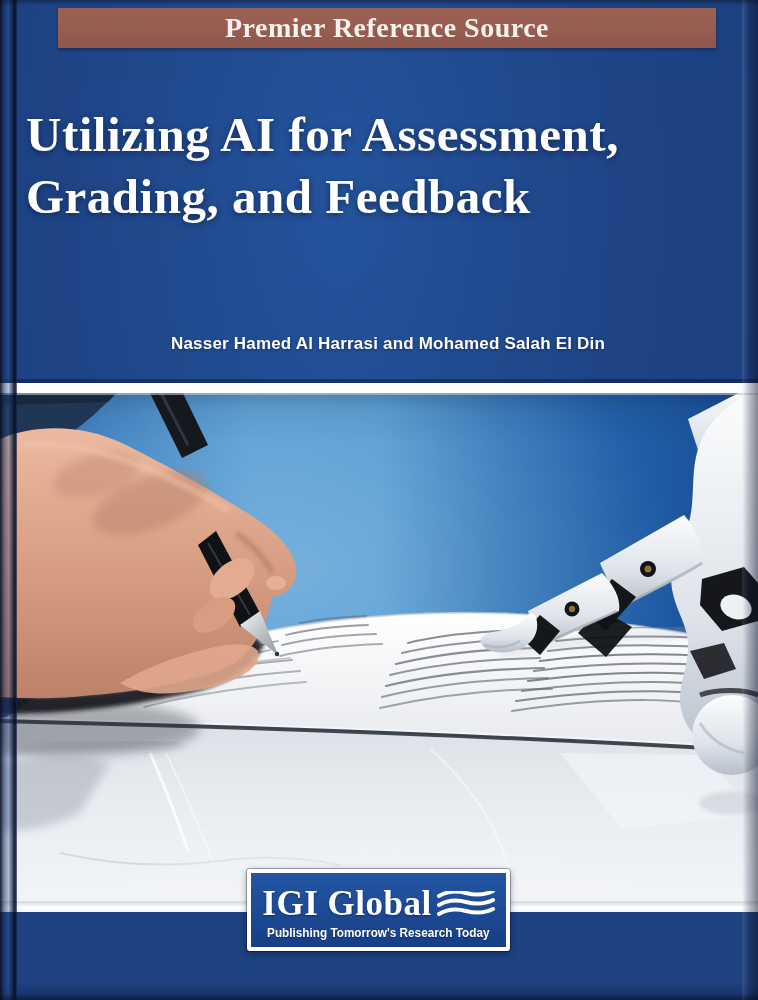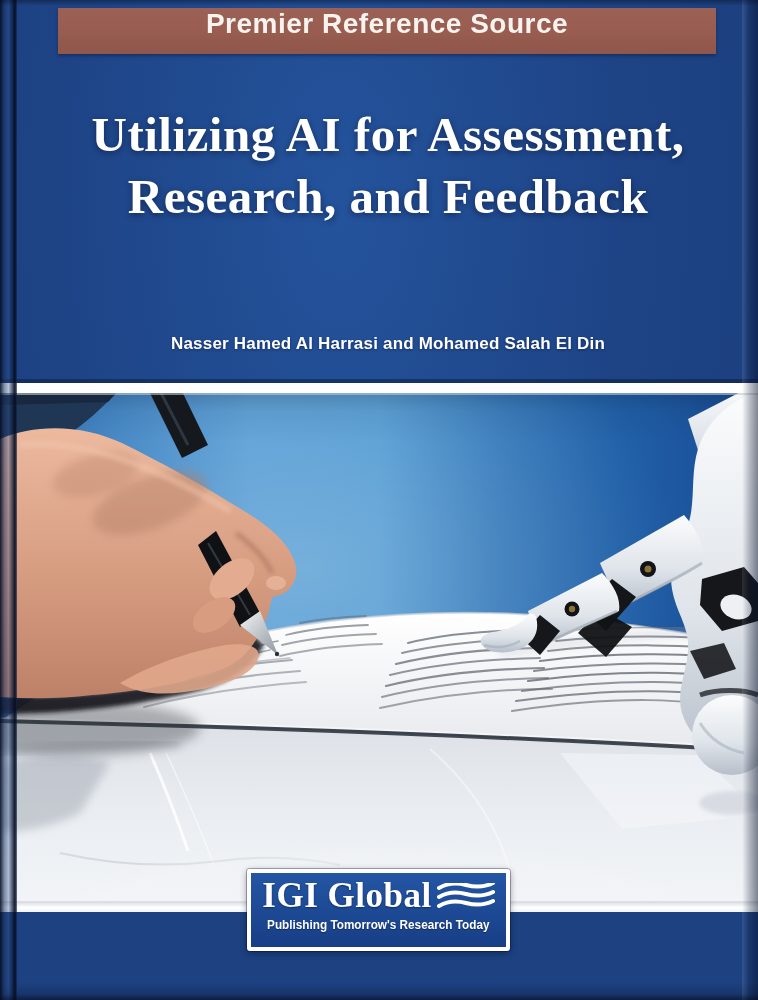--- a/index.html
+++ b/index.html
@@ -4,43 +4,43 @@
 <style>
   html,body{margin:0;padding:0;background:#222;}
   .page{position:relative;width:758px;height:1000px;overflow:hidden;
         font-family:"Liberation Sans",sans-serif;background:#1e4486;}
   
   .cover-bg{position:absolute;inset:0;
     background:radial-gradient(ellipse at 45% 20%, #24539c 0%, #1e4486 48%, #1a3c7a 100%);}
   .bottom-band{position:absolute;left:0;top:912px;width:758px;height:88px;
     background:linear-gradient(#1d4181 0%, #1d4181 80%, #152f63 100%);}
   
-  .banner{position:absolute;left:58px;top:8px;width:658px;height:46px;
+  .banner{position:absolute;left:58px;top:8px;width:658px;height:40px;
     background:linear-gradient(180deg,#9c6156 0%, #985c50 55%, #8f564b 100%);
     box-shadow:0 2px 3px rgba(10,10,30,.35);
-    display:flex;justify-content:center;}
+    display:flex;align-items:center;justify-content:center;font-family:Liberation Serif, serif;}
   .banner span{color:#f8f3ef;font-weight:bold;font-size:28px;letter-spacing:.5px;}
   
-  .title{position:absolute;left:26px;right:8px;top:104px;text-align:center;
+  .title{position:absolute;left:26px;right:8px;top:104px;text-align:left;
     font-family:"Liberation Serif",serif;font-weight:bold;color:#fff;
     font-size:49px;line-height:62px;letter-spacing:.5px;
     text-shadow:0 2px 6px rgba(0,0,25,.45);}
   .authors{position:absolute;left:26px;right:8px;top:334px;text-align:center;
     color:#fff;font-weight:bold;font-size:17px;letter-spacing:.2px;
     text-shadow:0 1px 3px rgba(0,0,25,.4);}
   
   .photo{position:absolute;left:0;top:383px;width:758px;height:529px;}
   .stripe-shadow{position:absolute;left:0;top:379px;width:758px;height:4px;
     background:rgba(8,16,40,.4);}
   
   .logo-box{position:absolute;left:247px;top:869px;width:255px;height:74px;
     border:4px solid #fff;border-radius:3px;z-index:30;
     background:linear-gradient(#2456a4,#173e86);
     box-shadow:0 0 0 1px rgba(0,0,20,.3), 0 2px 7px rgba(0,0,30,.4);
-    display:flex;flex-direction:column;align-items:center;justify-content:flex-start;}
+    display:flex;flex-direction:column;align-items:center;justify-content:center;}
   .logo-row{display:flex;align-items:center;justify-content:center;height:42px;margin-top:2px;}
   .logo-name{font-family:"Liberation Serif",serif;font-weight:bold;color:#fff;
     font-size:35px;letter-spacing:.5px;line-height:40px;text-shadow:0 1px 2px rgba(0,0,20,.4);}
   .logo-waves{margin-left:5px;margin-top:4px;}
   .logo-tagline{color:#fff;font-weight:bold;font-size:12.5px;letter-spacing:0;
     transform:scaleX(.94);white-space:nowrap;margin-top:1px;
     text-shadow:0 1px 1px rgba(0,0,20,.4);}
   
   .spine{position:absolute;left:0;top:0;width:17px;height:1000px;z-index:40;
     background:linear-gradient(to right,
@@ -59,21 +59,21 @@
 
 <div class="page">
   <div class="cover-bg"></div>
 
   <div class="banner">
     <span>Premier Reference Source</span>
   </div>
 
   <div class="title">
     <div>Utilizing AI for Assessment,</div>
-    <div>Research, and Feedback</div>
+    <div>Grading, and Feedback</div>
   </div>
 
   <div class="authors">Nasser Hamed Al Harrasi and Mohamed Salah El Din</div>
 
   <div class="stripe-shadow"></div>
 
   <div class="photo">
     <svg width="758" height="529" viewBox="0 0 758 529" xmlns="http://www.w3.org/2000/svg">
       <defs>
         <linearGradient id="sky" x1="0" y1="0" x2="1" y2="0">

